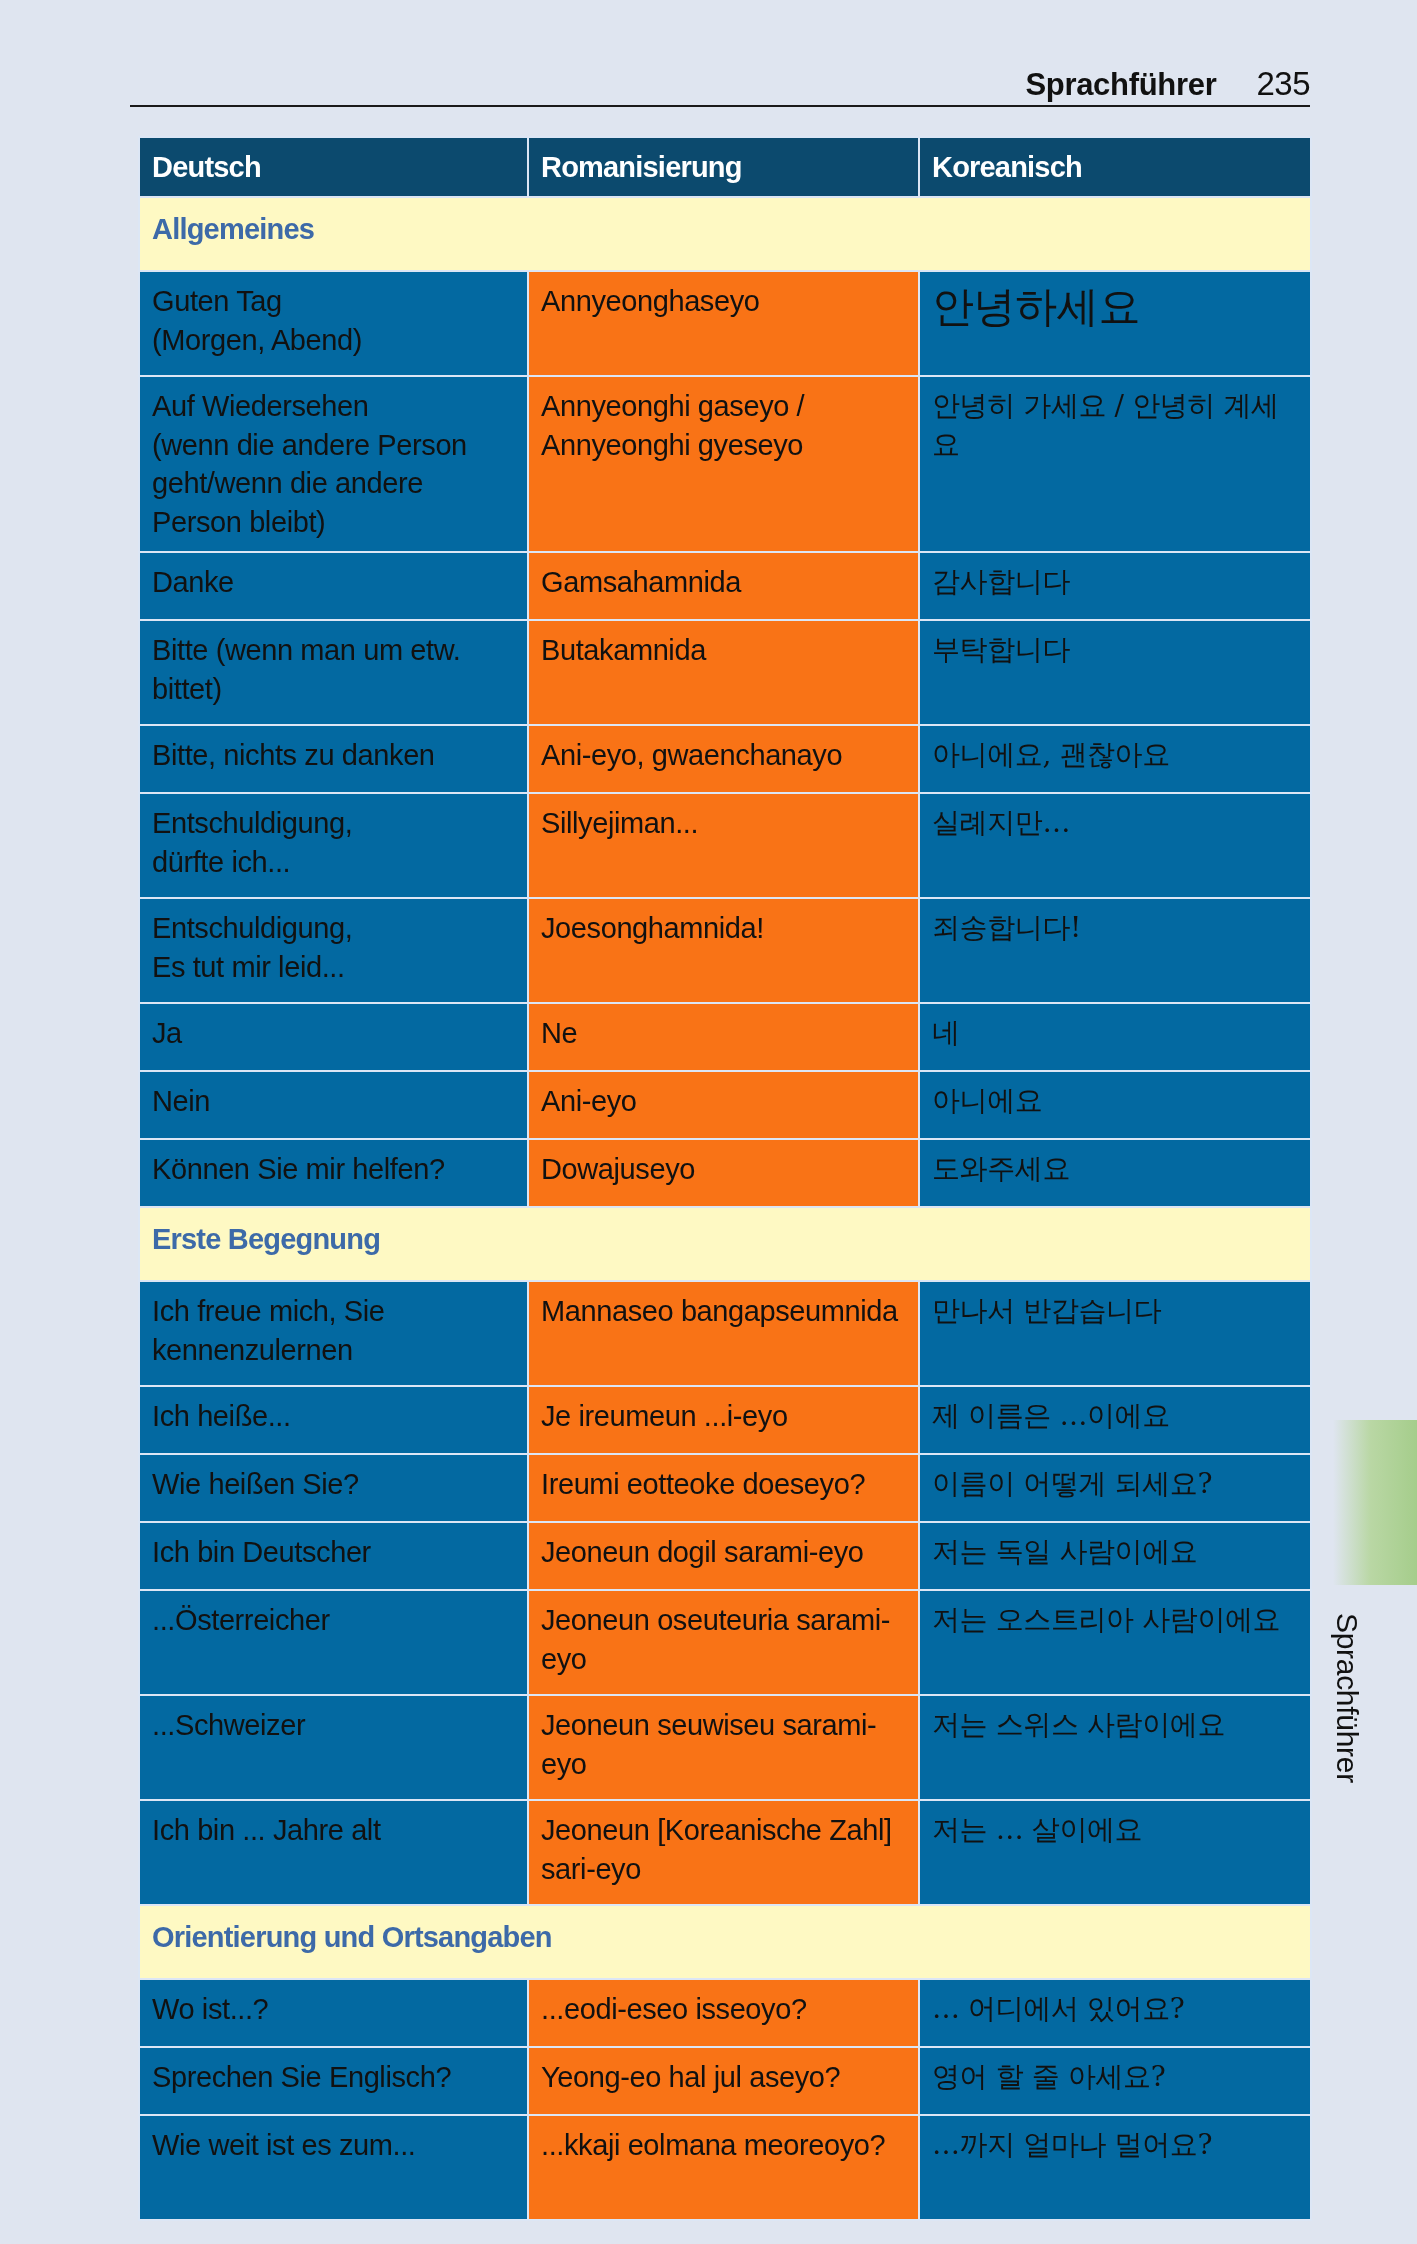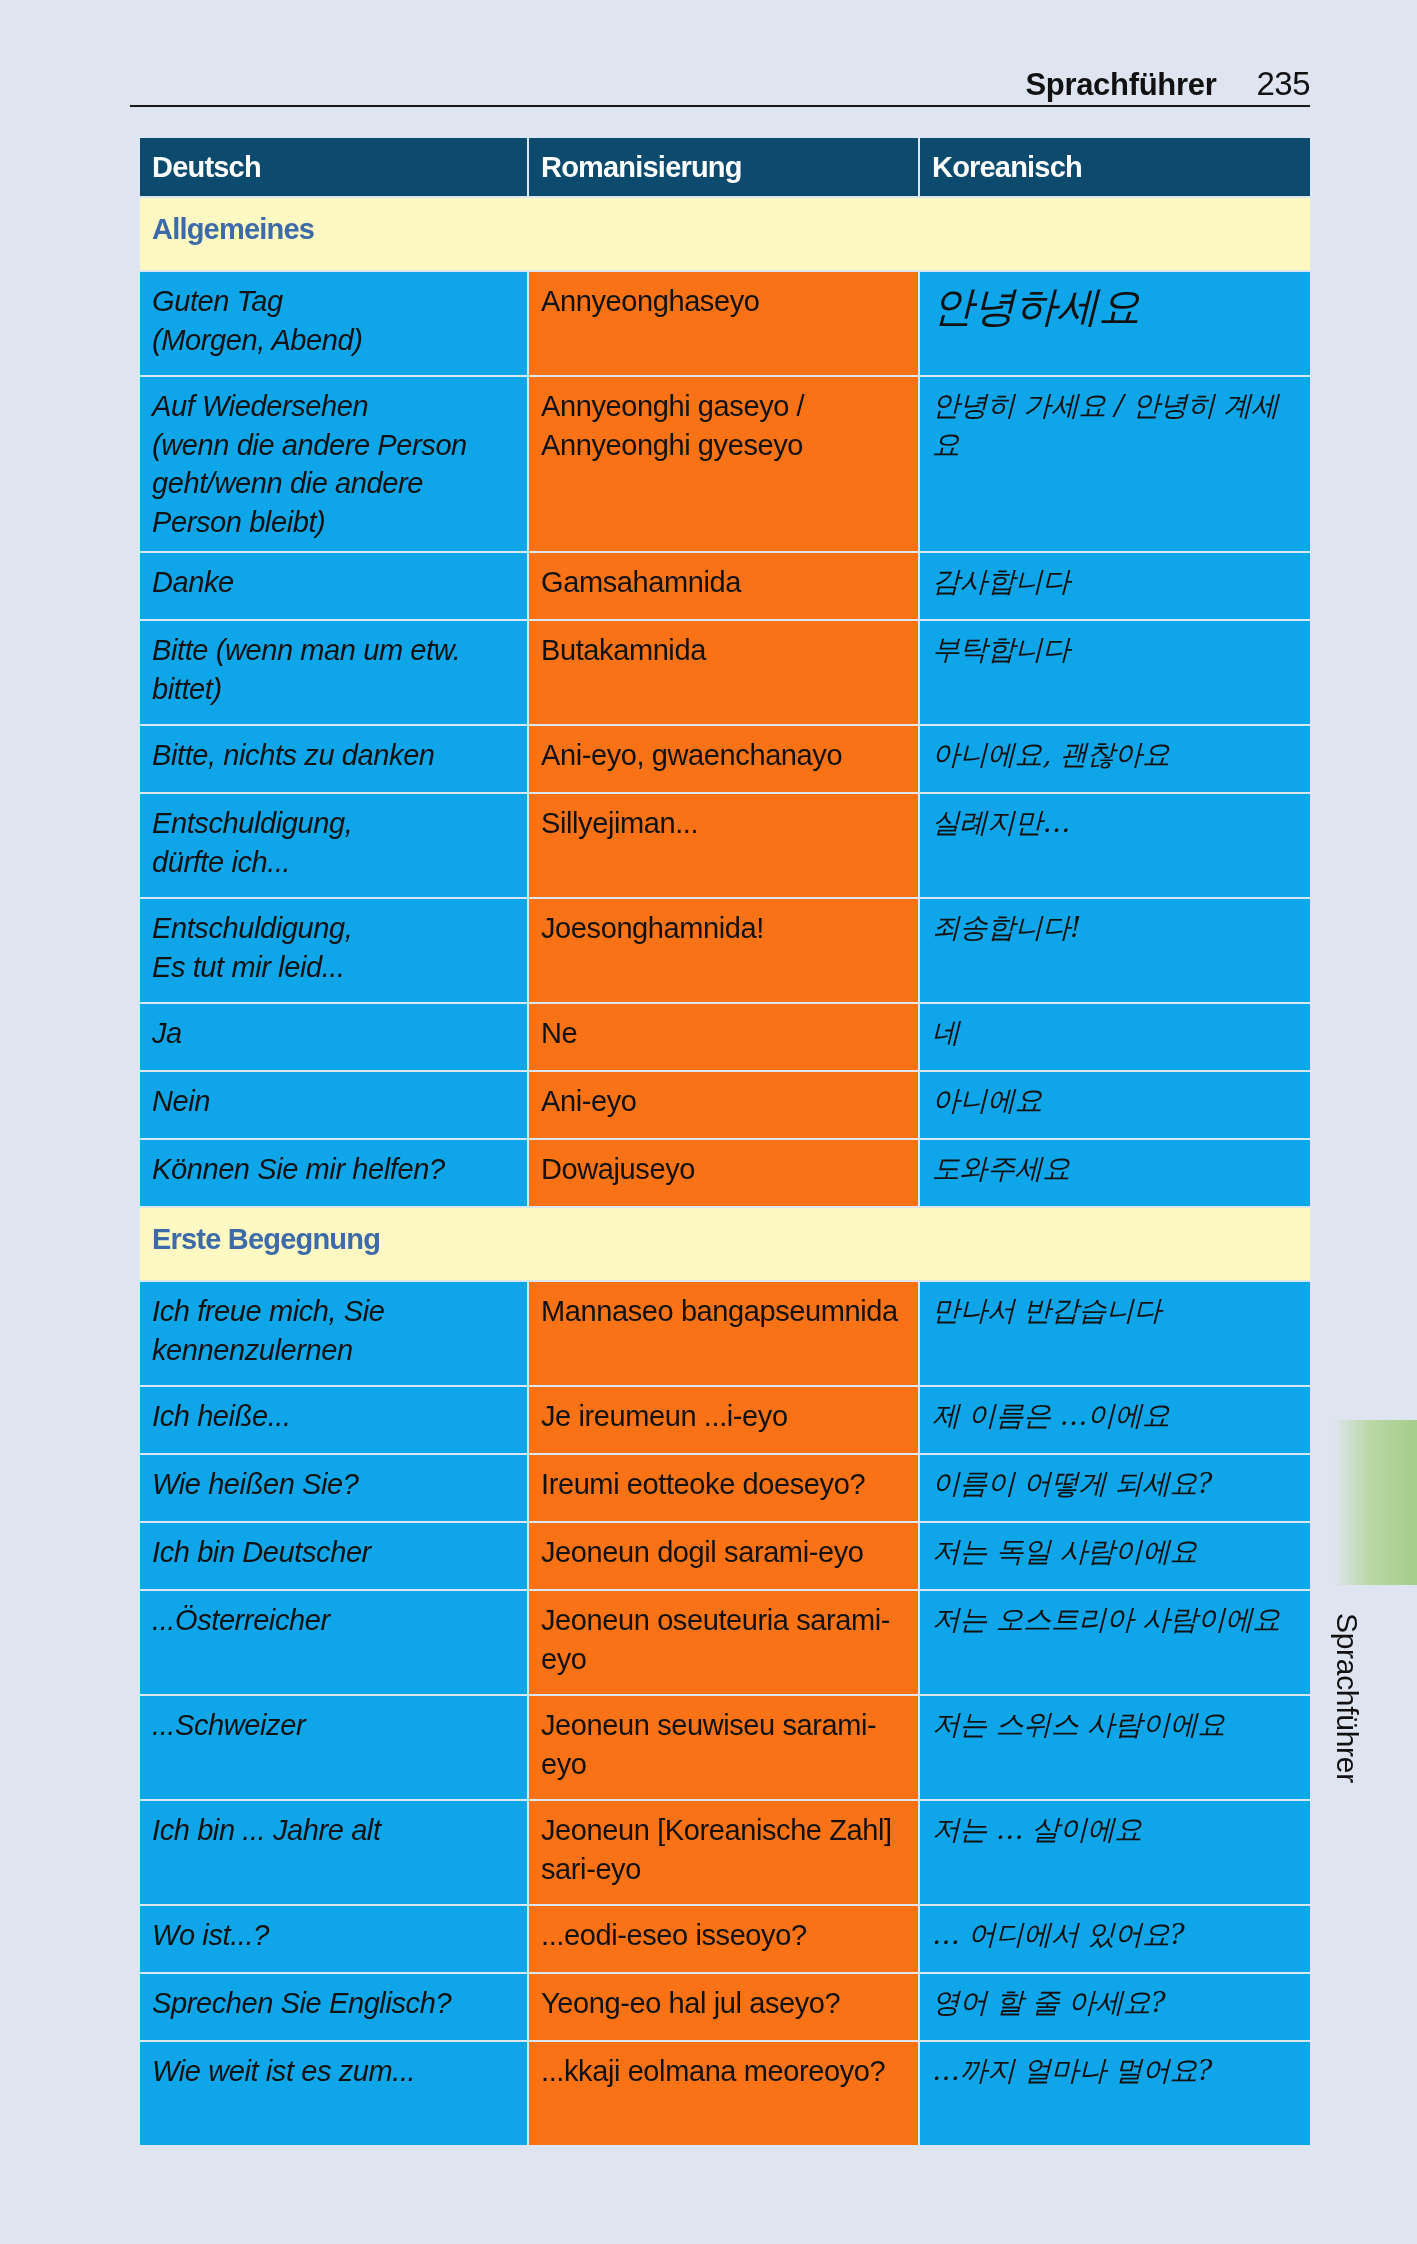--- a/index.html
+++ b/index.html
@@ -35,21 +35,21 @@
   .phrase-table col.c2 { width:391px; }
   .phrase-table col.c3 { width:392px; }
   .phrase-table thead th {
     background:#0c4a6e; color:#fff; font-weight:bold;
     height:60px; padding-top:10px; letter-spacing:-0.8px;
   }
   .phrase-table tr.section td {
     background:#fef9c3; color:#3d6aa8; font-weight:bold;
     height:74px; padding-top:12px; letter-spacing:-0.8px;
   }
-  .phrase-table td.de, .phrase-table td.ko { background:#0ea5e9;font-style:italic; }
+  .phrase-table td.de, .phrase-table td.ko { background:#0369a1; }
   .phrase-table td.ro { background:#f97316; }
   .phrase-table td.ko { font-family:"DejaVu Serif", serif; font-size:28px; }
   .phrase-table td.ko.big { font-size:42px; line-height:46px; padding-top:12px; }
   tr.h1 td { height:68px; }
   tr.h2 td { height:105px; }
   tr.h3 td { height:176px; }
 
   .side-tab {
     position:absolute; left:1333px; top:1420px; width:84px; height:165px;
     background:linear-gradient(to right, rgba(168,207,142,0) 0%, #b9d7a4 45%, #a5cd8b 100%);
@@ -176,20 +176,23 @@
       <td class="de">...Schweizer</td>
       <td class="ro">Jeoneun seuwiseu sarami-eyo</td>
       <td class="ko">저는 스위스 사람이에요</td>
     </tr>
     <tr class="h2">
       <td class="de">Ich bin ... Jahre alt</td>
       <td class="ro">Jeoneun [Koreanische Zahl] sari-eyo</td>
       <td class="ko">저는 … 살이에요</td>
     </tr>
 
+    <tr class="section">
+      <td colspan="3">Orientierung und Ortsangaben</td>
+    </tr>
     <tr class="h1">
       <td class="de">Wo ist...?</td>
       <td class="ro">...eodi-eseo isseoyo?</td>
       <td class="ko">… 어디에서 있어요?</td>
     </tr>
     <tr class="h1">
       <td class="de">Sprechen Sie Englisch?</td>
       <td class="ro">Yeong-eo hal jul aseyo?</td>
       <td class="ko">영어 할 줄 아세요?</td>
     </tr>

